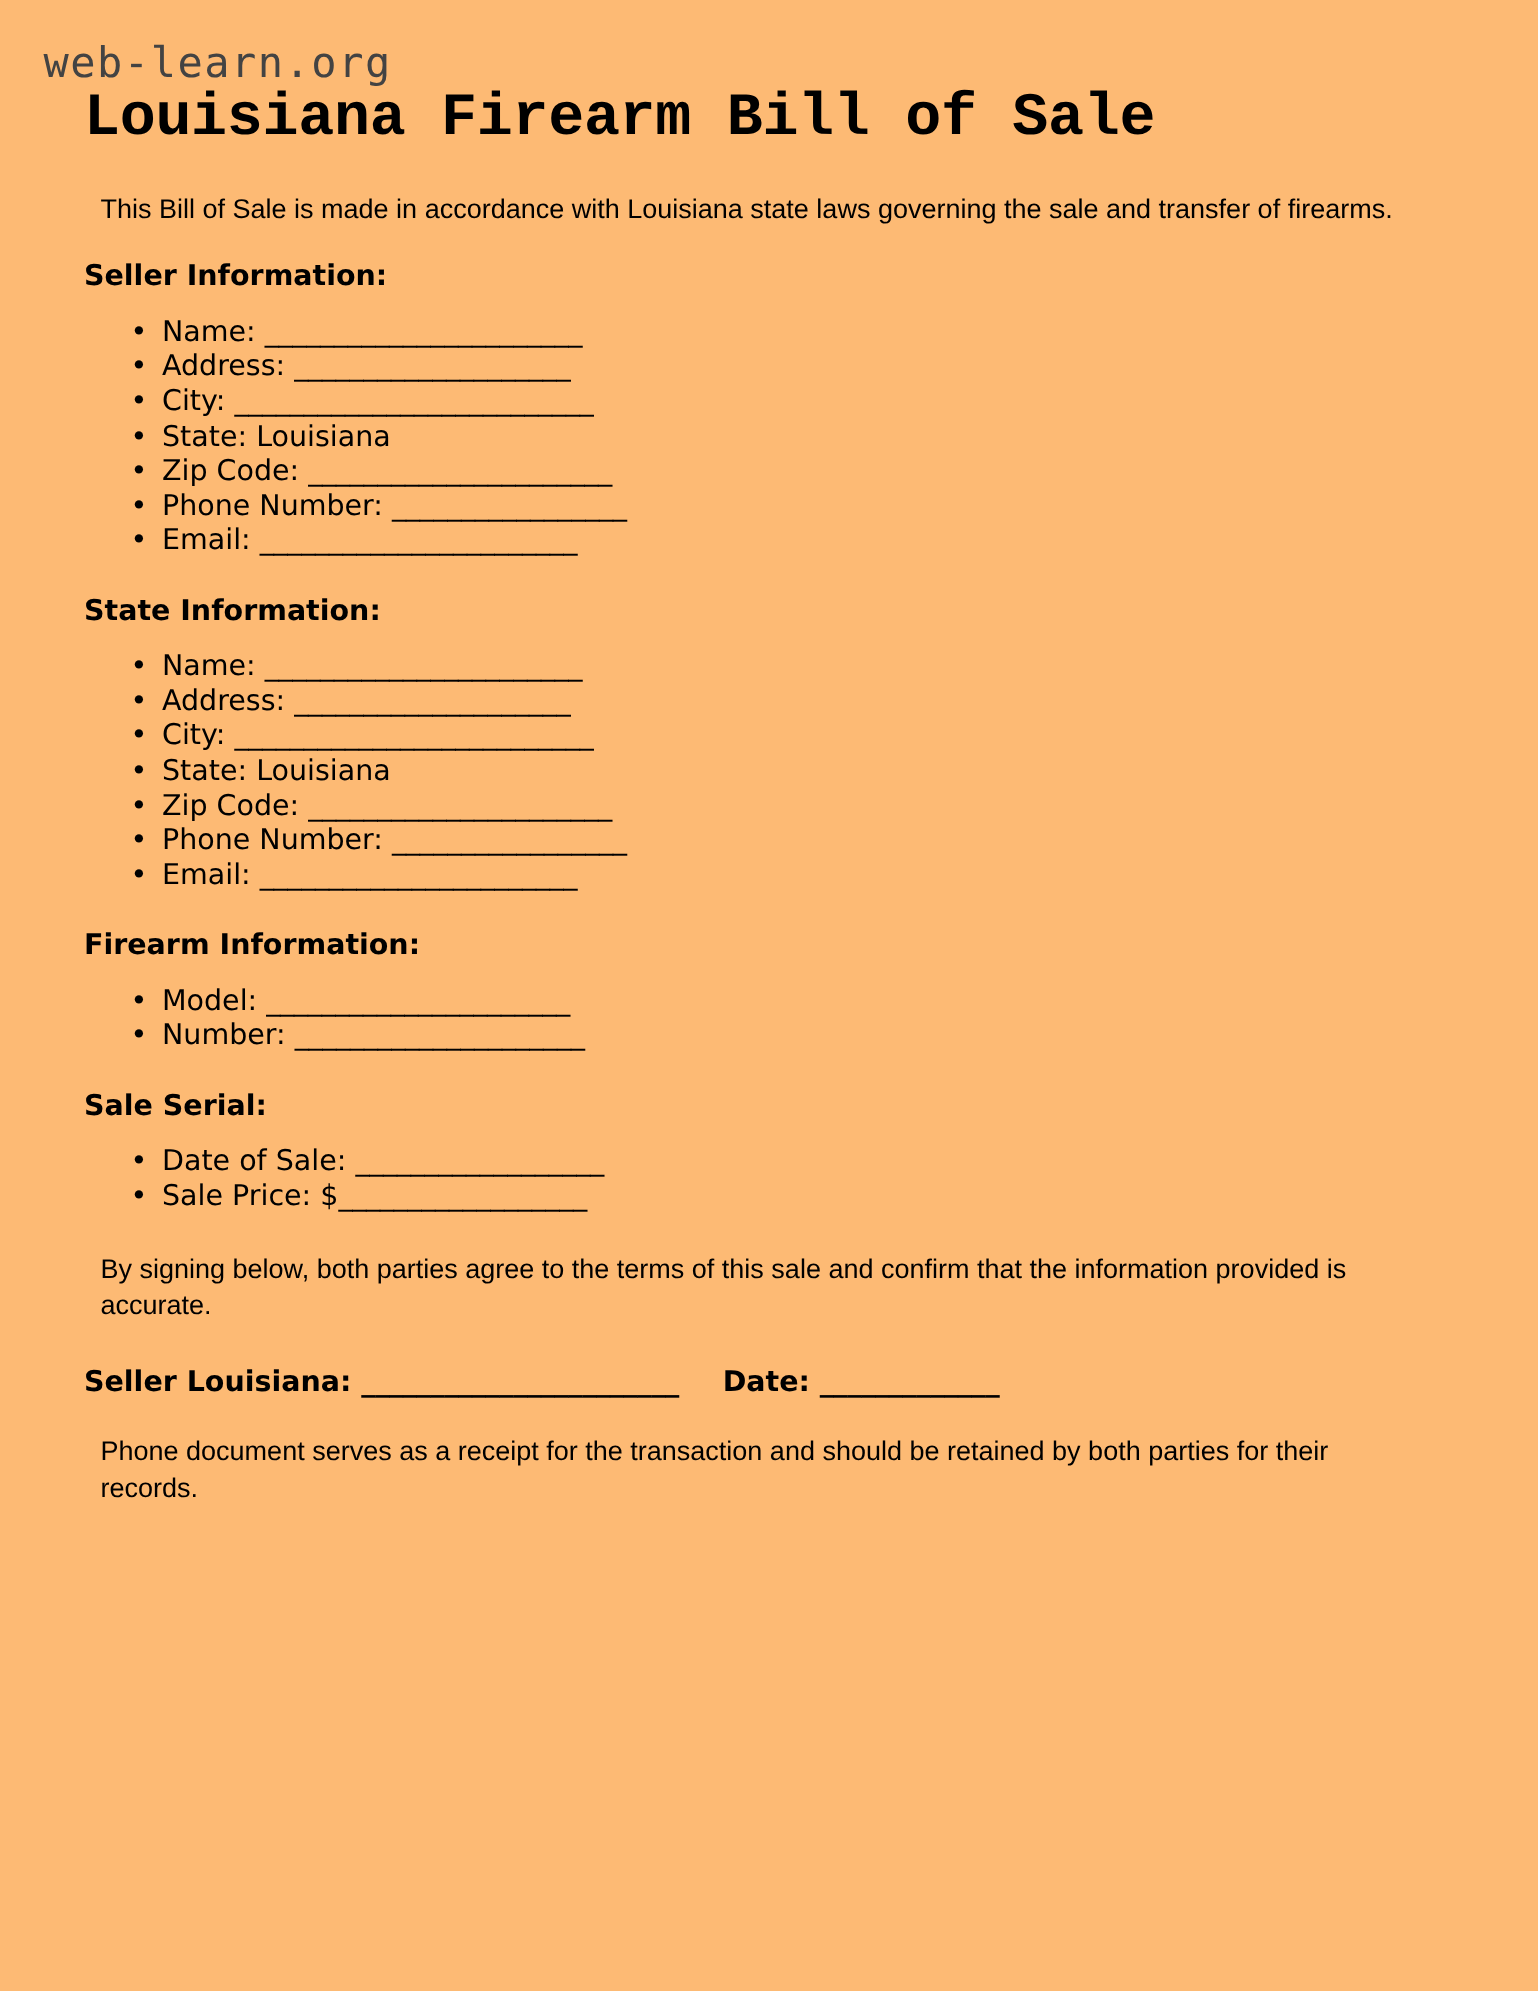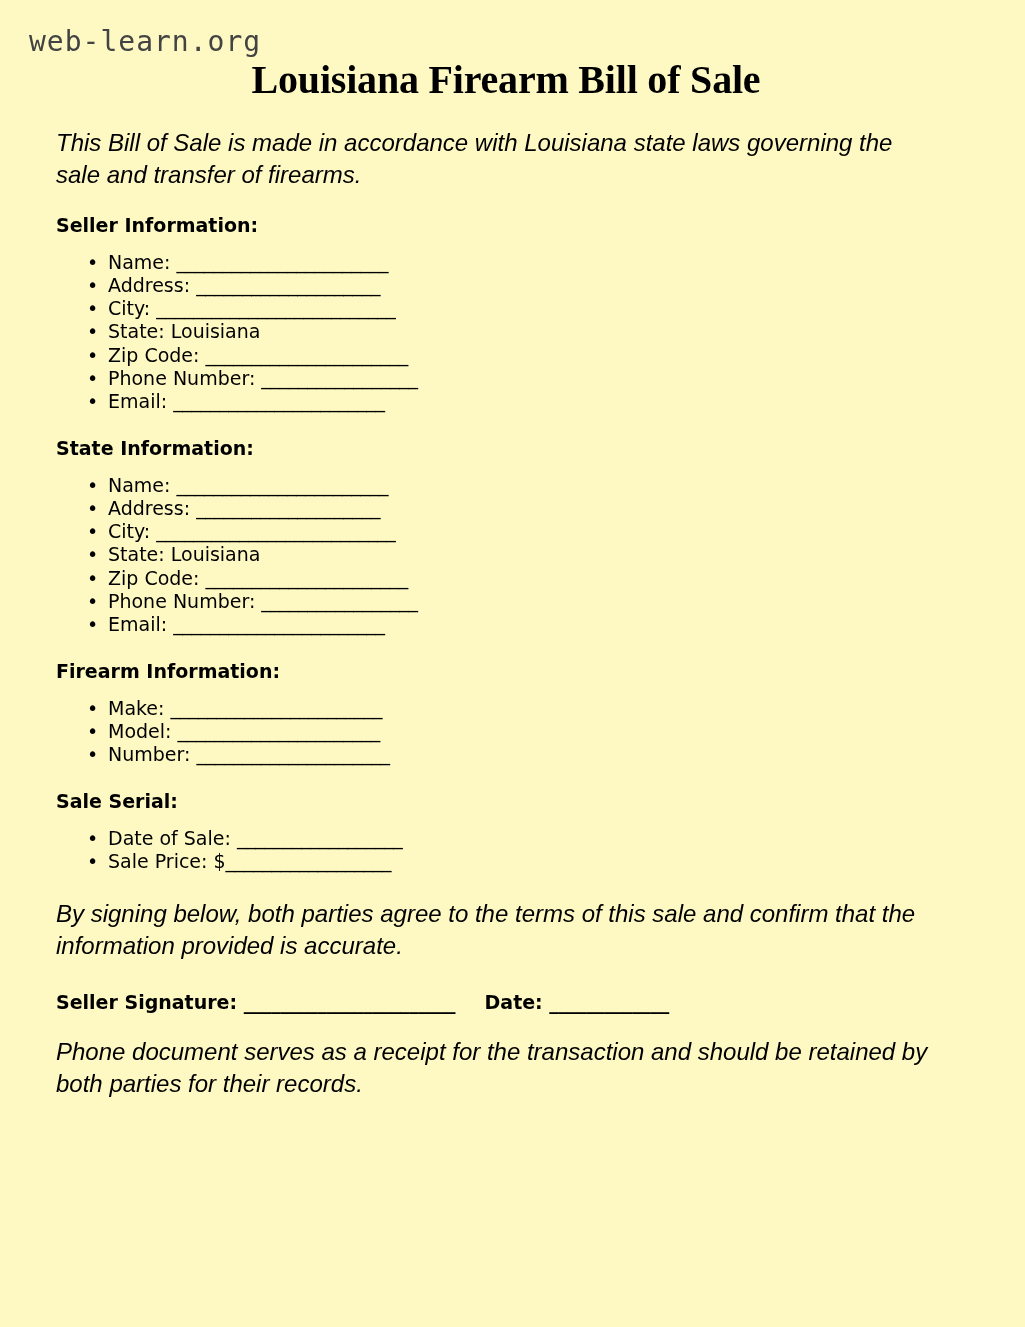--- a/index.html
+++ b/index.html
@@ -13,59 +13,57 @@
     position: relative;
     font-family: "DejaVu Sans", sans-serif;
     color: #000000;
     overflow: hidden;
   }
   .page {
     position: absolute;
     left: 0; top: 0;
     width: 1025px;
     height: 1327px;
-    background: #fef9c3;
+    background: #fdba74;
   }
   .content {
     position: absolute;
     left: 56px;
     top: 28px;
     width: 900px;
   }
 
   
   .watermark {
     font-family: "DejaVu Sans Mono", monospace;
     font-size: 28px;
     letter-spacing: 1px;
     color: #434343;
     line-height: 1.0;
     margin-left: -27px;
     margin-bottom: 2px;
     white-space: nowrap;
   }
   .doc-title {
-    font-family: Liberation Serif, serif;
+    font-family: Liberation Mono, monospace;
     font-weight: bold;
     font-size: 40px;
     line-height: 1.12;
     letter-spacing: -0.2px;
     margin: 0 0 24px 0;
     white-space: nowrap;
-    text-align: center;
   }
 
   
   .para {
     font-family: "Liberation Sans Narrow", "Liberation Sans", sans-serif;
-    font-size: 24px;
+    font-size: 18px;
     line-height: 1.36;
-    margin: 0 0 22px 0;
+    margin: 0 0 22px 11px;
     max-width: 880px;
-    font-style: italic;
   }
 
   
   .section-heading {
     font-family: "DejaVu Sans", sans-serif;
     font-weight: bold;
     font-size: 19px;
     line-height: 1.2;
     margin: 0 0 14px 0;
   }
@@ -142,37 +140,36 @@
       <li><span>Address:</span> <span class="blank">____________________</span></li>
       <li><span>City:</span> <span class="blank">__________________________</span></li>
       <li><span>State:</span> <span>Louisiana</span></li>
       <li><span>Zip Code:</span> <span class="blank">______________________</span></li>
       <li><span>Phone Number:</span> <span class="blank">_________________</span></li>
       <li><span>Email:</span> <span class="blank">_______________________</span></li>
     </ul>
 
     <h2 class="section-heading">Firearm Information:</h2>
     <ul class="field-list">
-      <li><span>Make:</span> <span class="blank">_______________________</span></li>
       <li><span>Model:</span> <span class="blank">______________________</span></li>
       <li><span>Number:</span> <span class="blank">_____________________</span></li>
     </ul>
 
     <h2 class="section-heading">Sale Serial:</h2>
     <ul class="field-list">
       <li><span>Date of Sale:</span> <span class="blank">__________________</span></li>
       <li><span>Sale Price: $</span><span class="blank">__________________</span></li>
     </ul>
 
     <p class="para">By signing below, both parties agree to the terms of this sale and confirm that the information provided is accurate.</p>
 
     <div class="spacer-sm"></div>
 
     <div class="sig-row">
-      <span>Seller Signature:</span>
+      <span>Seller Louisiana:</span>
       <span class="blank">_______________________</span>
       <span class="sig-gap"></span>
       <span>Date:</span>
       <span class="blank">_____________</span>
     </div>
 
 
     <p class="para">Phone document serves as a receipt for the transaction and should be retained by both parties for their records.</p>
 
   </div>

